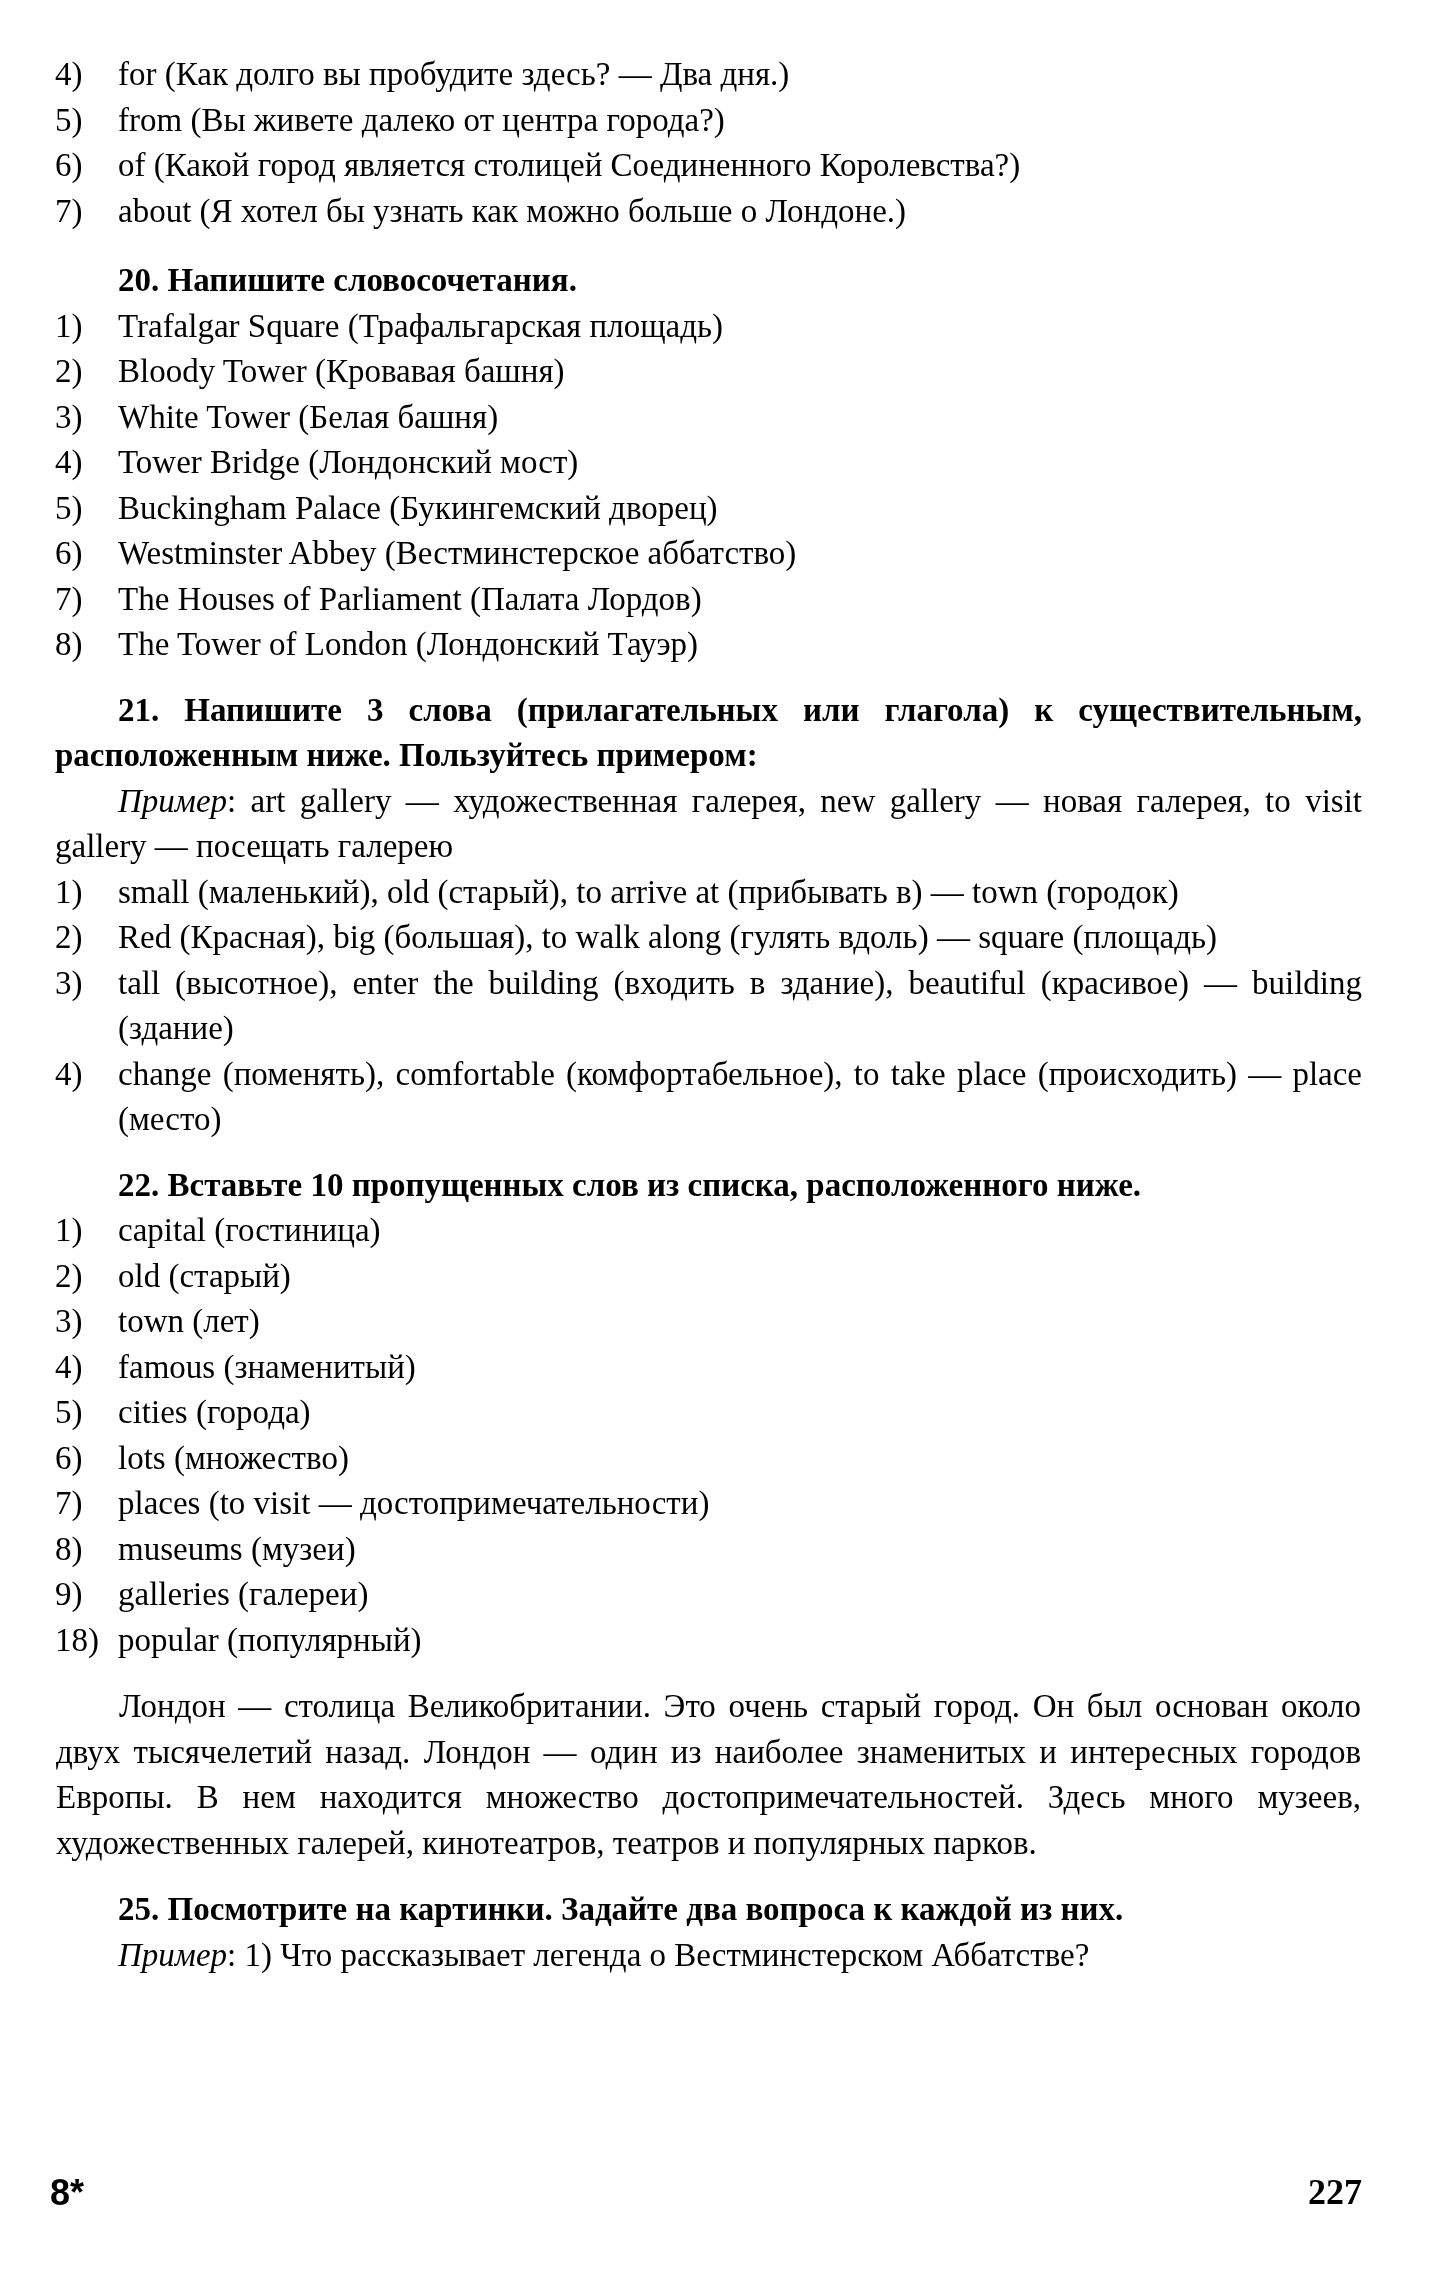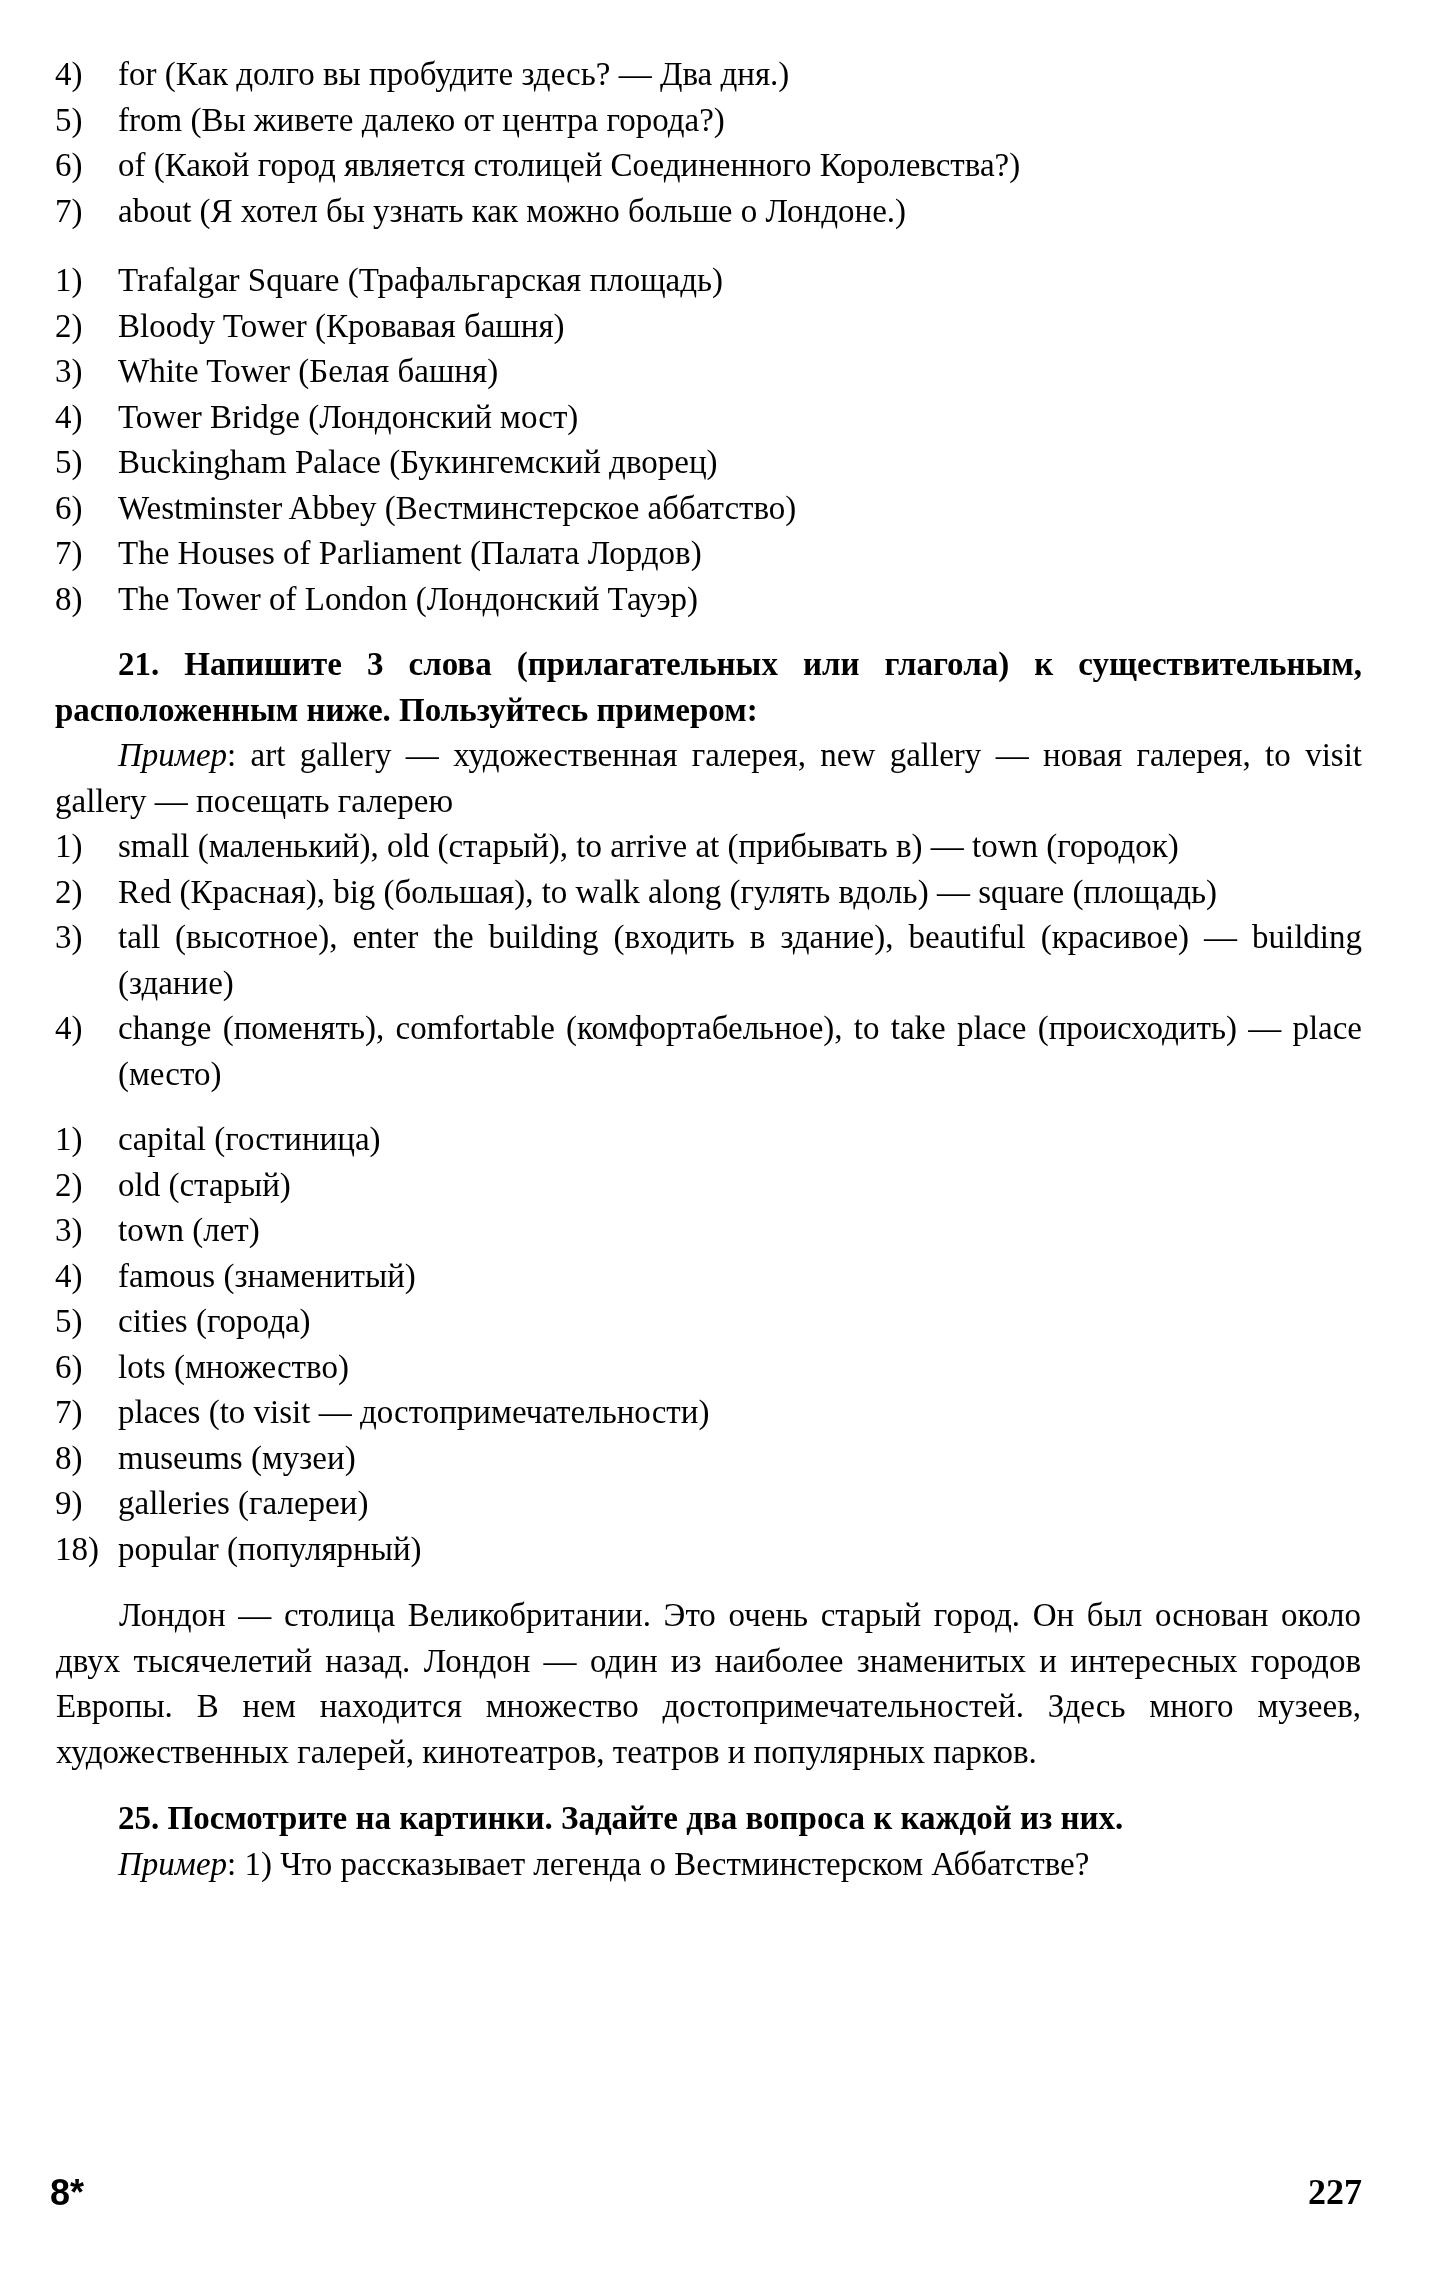--- a/index.html
+++ b/index.html
@@ -44,20 +44,21 @@
       </li>
     <li class="item">
         <span class="num">7)</span>
         <span class="txt">about (Я хотел бы узнать как можно больше о Лондоне.)</span>
       </li>
   </ul>
 
   <div class="gap-m"></div>
 
   <section>
+    <p class="heading indent">20. Напишите словосочетания.</p>
     <ul class="list">
       <li class="item">
           <span class="num">1)</span>
           <span class="txt">Trafalgar Square (Трафальгарская площадь)</span>
         </li>
       <li class="item">
           <span class="num">2)</span>
           <span class="txt">Bloody Tower (Кровавая башня)</span>
         </li>
       <li class="item">
@@ -108,20 +109,21 @@
       <li class="item">
           <span class="num">4)</span>
           <span class="txt">change (поменять), comfortable (комфортабельное), to take place (происходить) — place (место)</span>
         </li>
     </ul>
   </section>
 
   <div class="gap-s"></div>
 
   <section>
+    <p class="heading indent">22. Вставьте 10 пропущенных слов из списка, расположенного ниже.</p>
     <ul class="list">
       <li class="item">
           <span class="num">1)</span>
           <span class="txt">capital (гостиница)</span>
         </li>
       <li class="item">
           <span class="num">2)</span>
           <span class="txt">old (старый)</span>
         </li>
       <li class="item">

